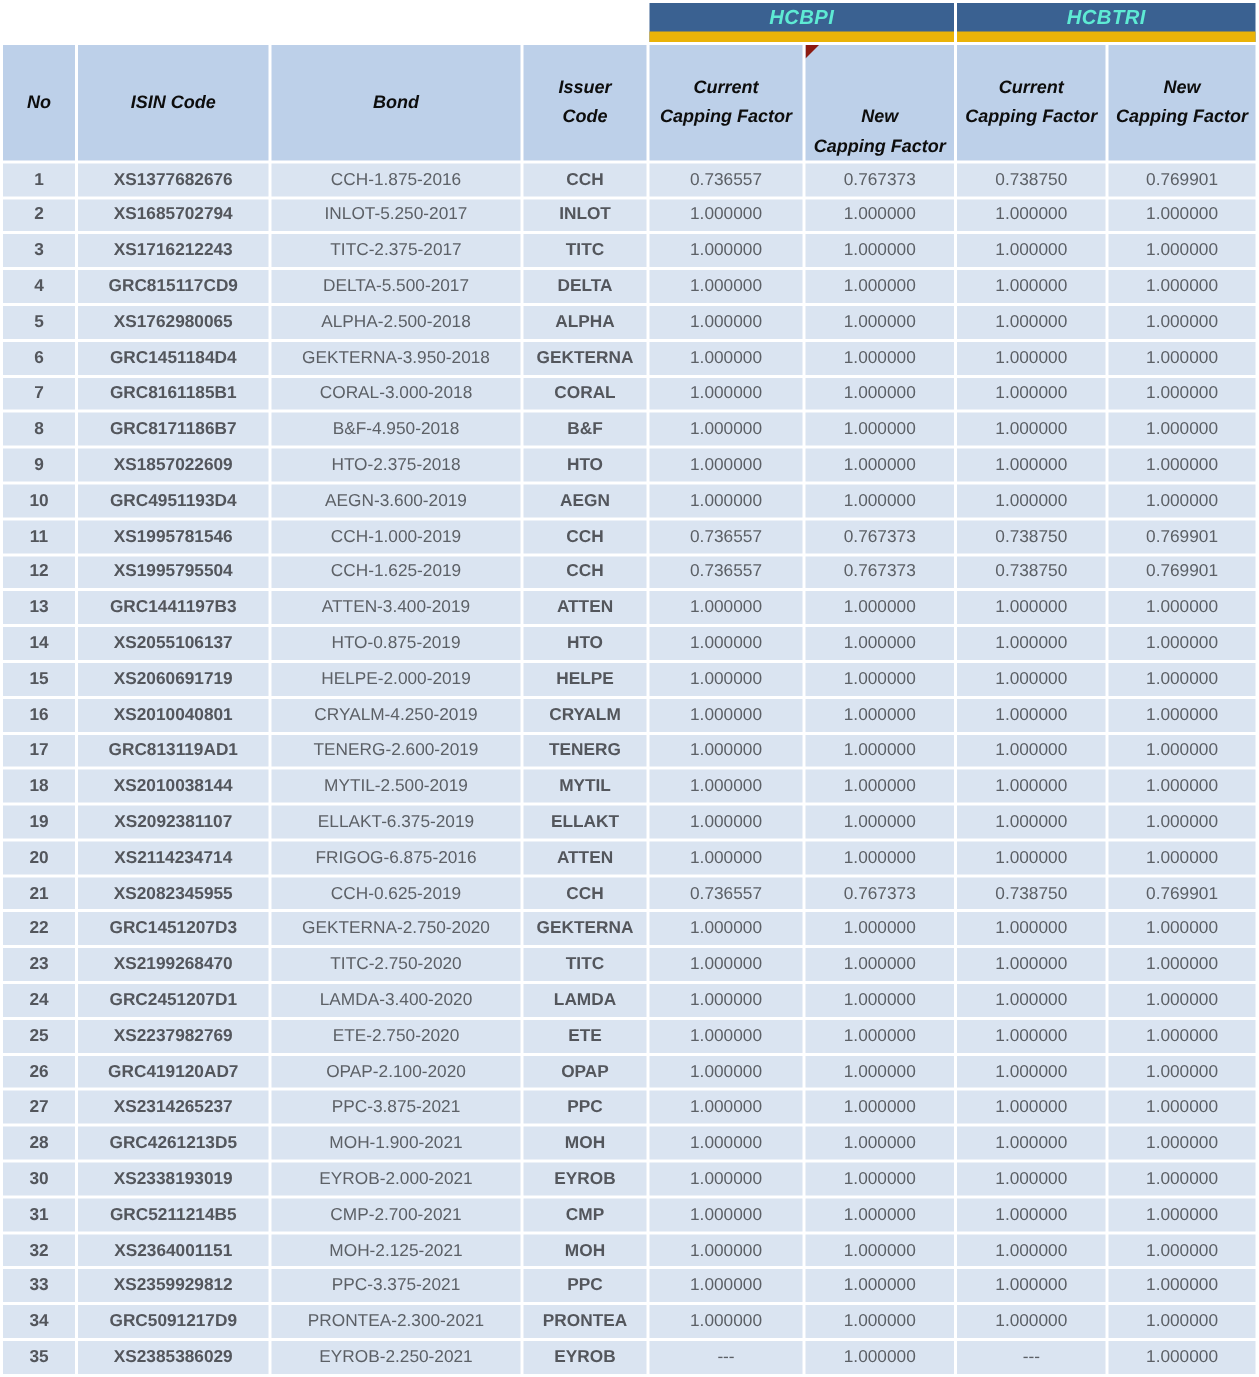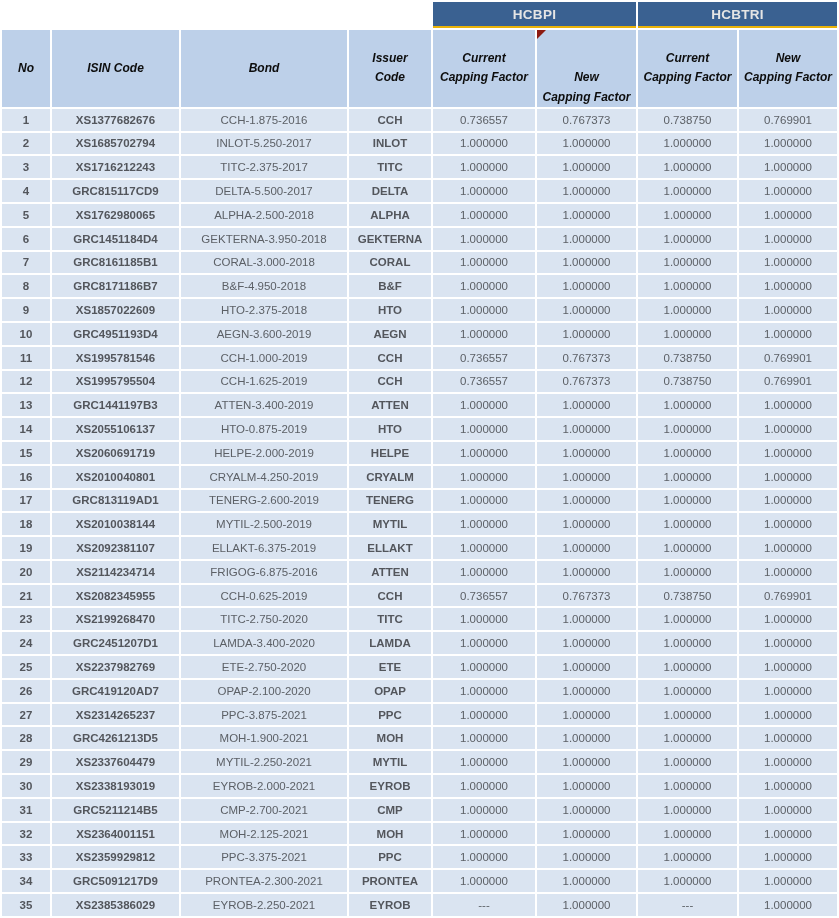--- a/index.html
+++ b/index.html
@@ -12,25 +12,26 @@
     border-collapse: separate;
     border-spacing: 2px;
     table-layout: fixed;
     width: 839px; height: 918px;
   }
   td { overflow: hidden; text-align: center; vertical-align: middle; padding: 0 2px; }
   tr.group-row { height: 26px; }
   td.spacer { background: transparent; }
   td.band {
     background: #3A6191;
-    color: #e5e5e5;
+    color: #5eead4;
     font-weight: bold;
     font-size: 13.5px;
     letter-spacing: .3px;
-    border-bottom: 2px solid #eab308;
+    border-bottom: 7px solid #eab308;
+    font-style: italic;
   }
   tr.header-row { height: 64px; font-style: italic; }
   td.hdr {
     background: #BDD0E9;
     color: #0d0d0d;
     font-weight: bold;
     font-size: 12px;
     line-height: 1.6;
     white-space: pre-line;
     position: relative;
@@ -295,20 +296,30 @@
     <td class="data b">21</td>
     <td class="data b">XS2082345955</td>
     <td class="data">CCH-0.625-2019</td>
     <td class="data b">CCH</td>
     <td class="data">0.736557</td>
     <td class="data">0.767373</td>
     <td class="data">0.738750</td>
     <td class="data">0.769901</td>
   </tr>
         <tr>
+    <td class="data b">22</td>
+    <td class="data b">GRC1451207D3</td>
+    <td class="data">GEKTERNA-2.750-2020</td>
+    <td class="data b">GEKTERNA</td>
+    <td class="data">1.000000</td>
+    <td class="data">1.000000</td>
+    <td class="data">1.000000</td>
+    <td class="data">1.000000</td>
+  </tr>
+        <tr>
     <td class="data b">23</td>
     <td class="data b">XS2199268470</td>
     <td class="data">TITC-2.750-2020</td>
     <td class="data b">TITC</td>
     <td class="data">1.000000</td>
     <td class="data">1.000000</td>
     <td class="data">1.000000</td>
     <td class="data">1.000000</td>
   </tr>
         <tr>
@@ -349,30 +360,20 @@
     <td class="data">1.000000</td>
     <td class="data">1.000000</td>
     <td class="data">1.000000</td>
     <td class="data">1.000000</td>
   </tr>
         <tr>
     <td class="data b">28</td>
     <td class="data b">GRC4261213D5</td>
     <td class="data">MOH-1.900-2021</td>
     <td class="data b">MOH</td>
-    <td class="data">1.000000</td>
-    <td class="data">1.000000</td>
-    <td class="data">1.000000</td>
-    <td class="data">1.000000</td>
-  </tr>
-        <tr>
-    <td class="data b">29</td>
-    <td class="data b">XS2337604479</td>
-    <td class="data">MYTIL-2.250-2021</td>
-    <td class="data b">MYTIL</td>
     <td class="data">1.000000</td>
     <td class="data">1.000000</td>
     <td class="data">1.000000</td>
     <td class="data">1.000000</td>
   </tr>
         <tr>
     <td class="data b">30</td>
     <td class="data b">XS2338193019</td>
     <td class="data">EYROB-2.000-2021</td>
     <td class="data b">EYROB</td>

